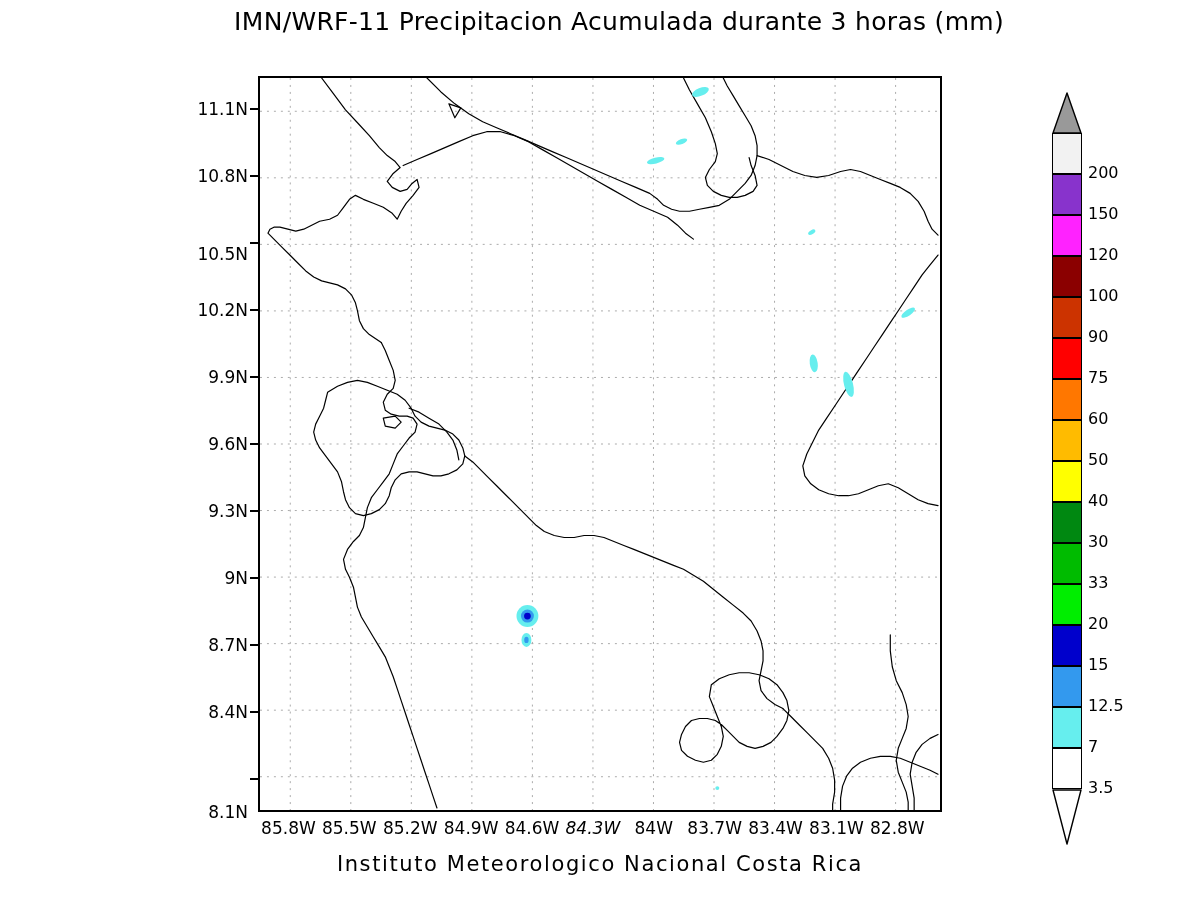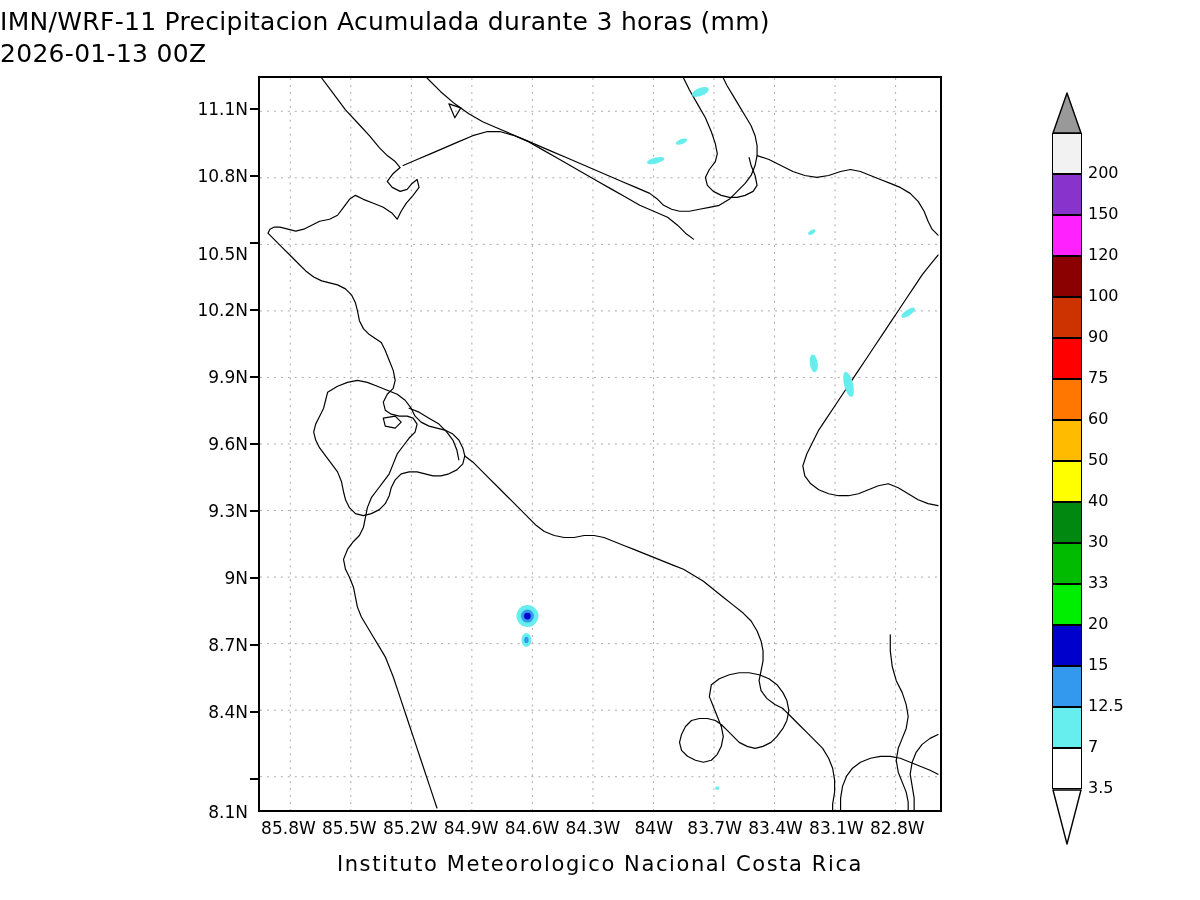--- a/index.html
+++ b/index.html
@@ -15,21 +15,21 @@
     font-family: "DejaVu Sans", sans-serif;
     color: #000000;
   }
 
   
   #title-block {
     position: absolute;
     left: 0;
     top: 6px;
     width: 1004px;
-    text-align: left;
+    text-align: right;
     line-height: 1.28;
   }
   #title-block .title-line {
     font-family: "DejaVu Sans", sans-serif;
     font-size: 25px;
     font-weight: 400;
     letter-spacing: 0.3px;
     color: #000;
     white-space: nowrap;
   }
@@ -157,21 +157,20 @@
     font-family: "DejaVu Sans", sans-serif;
     color: #000;
     white-space: nowrap;
   }
 </style>
 </head>
 <body>
 
 <div id="title-block">
   <div class="title-line">IMN/WRF-11 Precipitacion Acumulada durante 3 horas (mm)</div>
-  <div class="title-line">2026-01-13 00Z</div>
 </div>
 
 <div id="ytick-labels">
     <div class="ytick-label" style="top: 33.4545px;">11.1N</div>
     <div class="ytick-mark" style="top: 33.4545px; left: 100px; position: absolute; width: 9px;"></div>
     <div class="ytick-label" style="top: 100.364px;">10.8N</div>
     <div class="ytick-mark" style="top: 100.364px; left: 100px; position: absolute; width: 9px;"></div>
     <div class="ytick-label" style="top: 178px; text-align: right;">10.5N</div>
     <div class="ytick-mark" style="top: 167.273px; left: 100px; position: absolute; width: 9px;"></div>
     <div class="ytick-label" style="top: 234.182px;">10.2N</div>
@@ -350,21 +349,21 @@
     </g>
   </svg>
 </div>
 
 <div id="xtick-labels">
     <div class="xtick-label" style="left: 30.4451px;">85.8W</div>
     <div class="xtick-label" style="left: 91.3353px;">85.5W</div>
     <div class="xtick-label" style="left: 152.226px; text-align: center;">85.2W</div>
     <div class="xtick-label" style="left: 213.116px;">84.9W</div>
     <div class="xtick-label" style="left: 274.006px;">84.6W</div>
-    <div class="xtick-label" style="left: 334.896px;">84.3W</div>
+    <div class="xtick-label" style="left: 334.896px; font-style: italic;">84.3W</div>
     <div class="xtick-label" style="left: 395.786px;">84W</div>
     <div class="xtick-label" style="left: 456.677px;">83.7W</div>
     <div class="xtick-label" style="left: 517.567px;">83.4W</div>
     <div class="xtick-label" style="left: 578.457px;">83.1W</div>
     <div class="xtick-label" style="left: 639.347px;">82.8W</div>
   </div>
 
 <div id="footer-caption">Instituto Meteorologico Nacional Costa Rica</div>
 
 <div id="colorbar">

